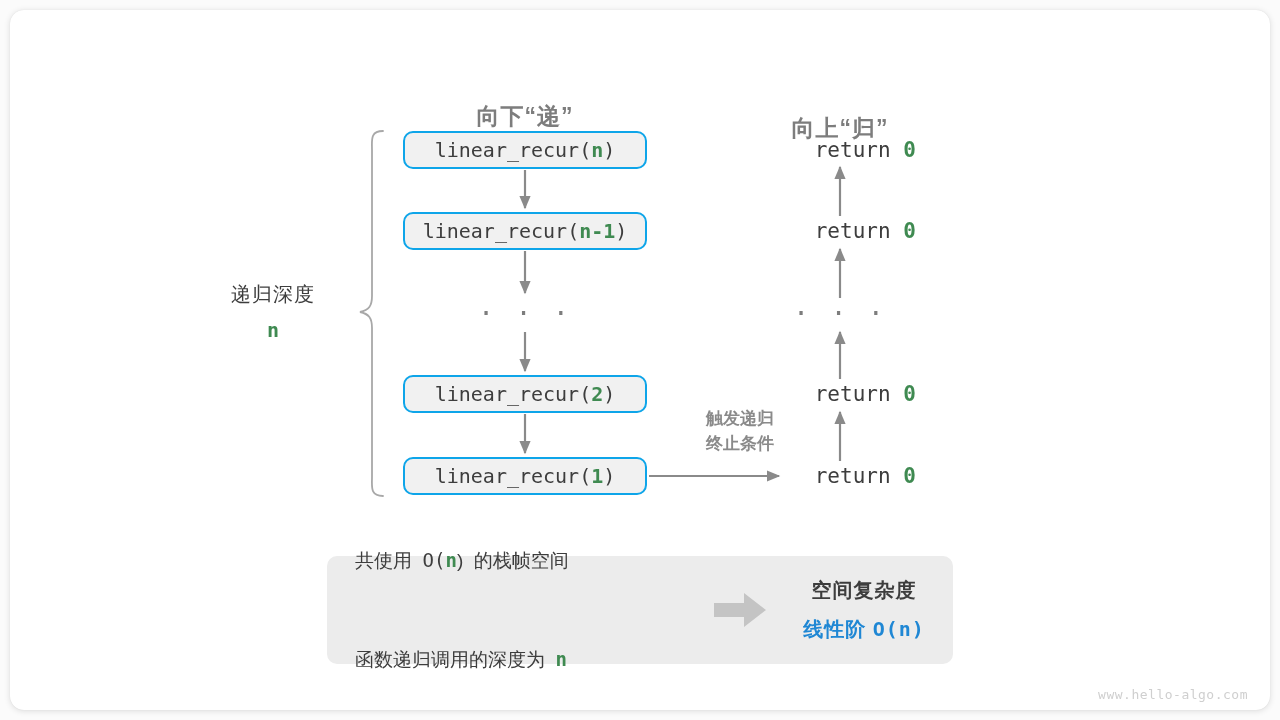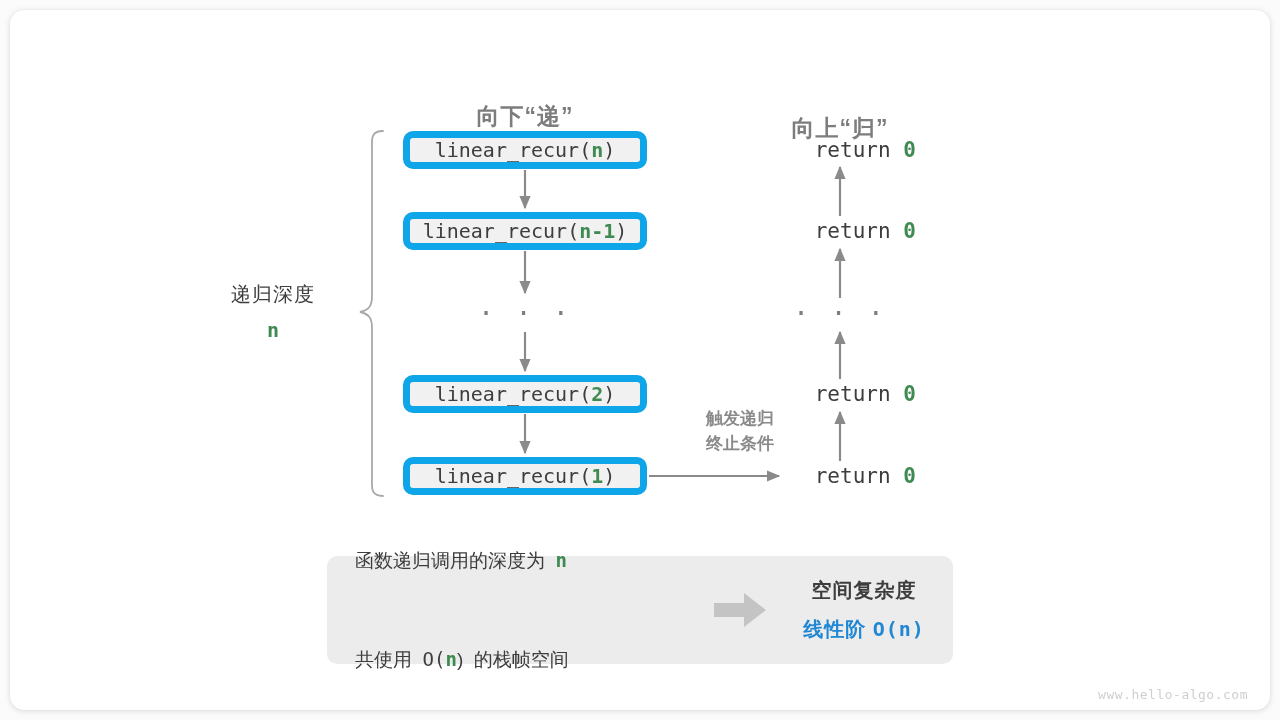--- a/index.html
+++ b/index.html
@@ -48,21 +48,21 @@
   #header-up   { left: 840px; top: 69px; text-align: center; }
 
   
   .call-box {
     position: absolute;
     left: 403px;
     width: 244px;
     height: 38px;
     box-sizing: border-box;
     background: #f1f1f1;
-    border: 7px solid #0ea5e9;
+    border: 2px solid #0ea5e9;
     border-radius: 10px;
     display: flex;
     align-items: center;
     justify-content: center;
     font-family: "DejaVu Sans Mono", monospace;
     font-size: 20px;
     color: #3d3d3d;
     white-space: pre;
   }
   .call-box .arg { color: #3f8a51; font-weight: bold; }
@@ -288,22 +288,22 @@
     <span class="var">n</span>
   </div>
 
   <div id="trigger-note">
     <div>触发递归</div>
     <div>终止条件</div>
   </div>
 
   <div id="summary">
     <div id="summary-left">
+      <div><span>共使用  </span><span class="mono">O(</span><span class="var">n</span><span>)  的栈帧空间</span></div>
       <div><span>函数递归调用的深度为  </span><span class="var">n</span></div>
-      <div><span>共使用  </span><span class="mono">O(</span><span class="var">n</span><span>)  的栈帧空间</span></div>
     </div>
 
     <div id="summary-arrow">
       <svg width="52" height="34" viewBox="0 0 52 34" aria-hidden="true">
         <path d="M0 10 H30 V0 L52 17 L30 34 V24 H0 Z" fill="#c4c4c4"></path>
       </svg>
     </div>
 
     <div id="summary-right">
       <span class="title">空间复杂度</span>

